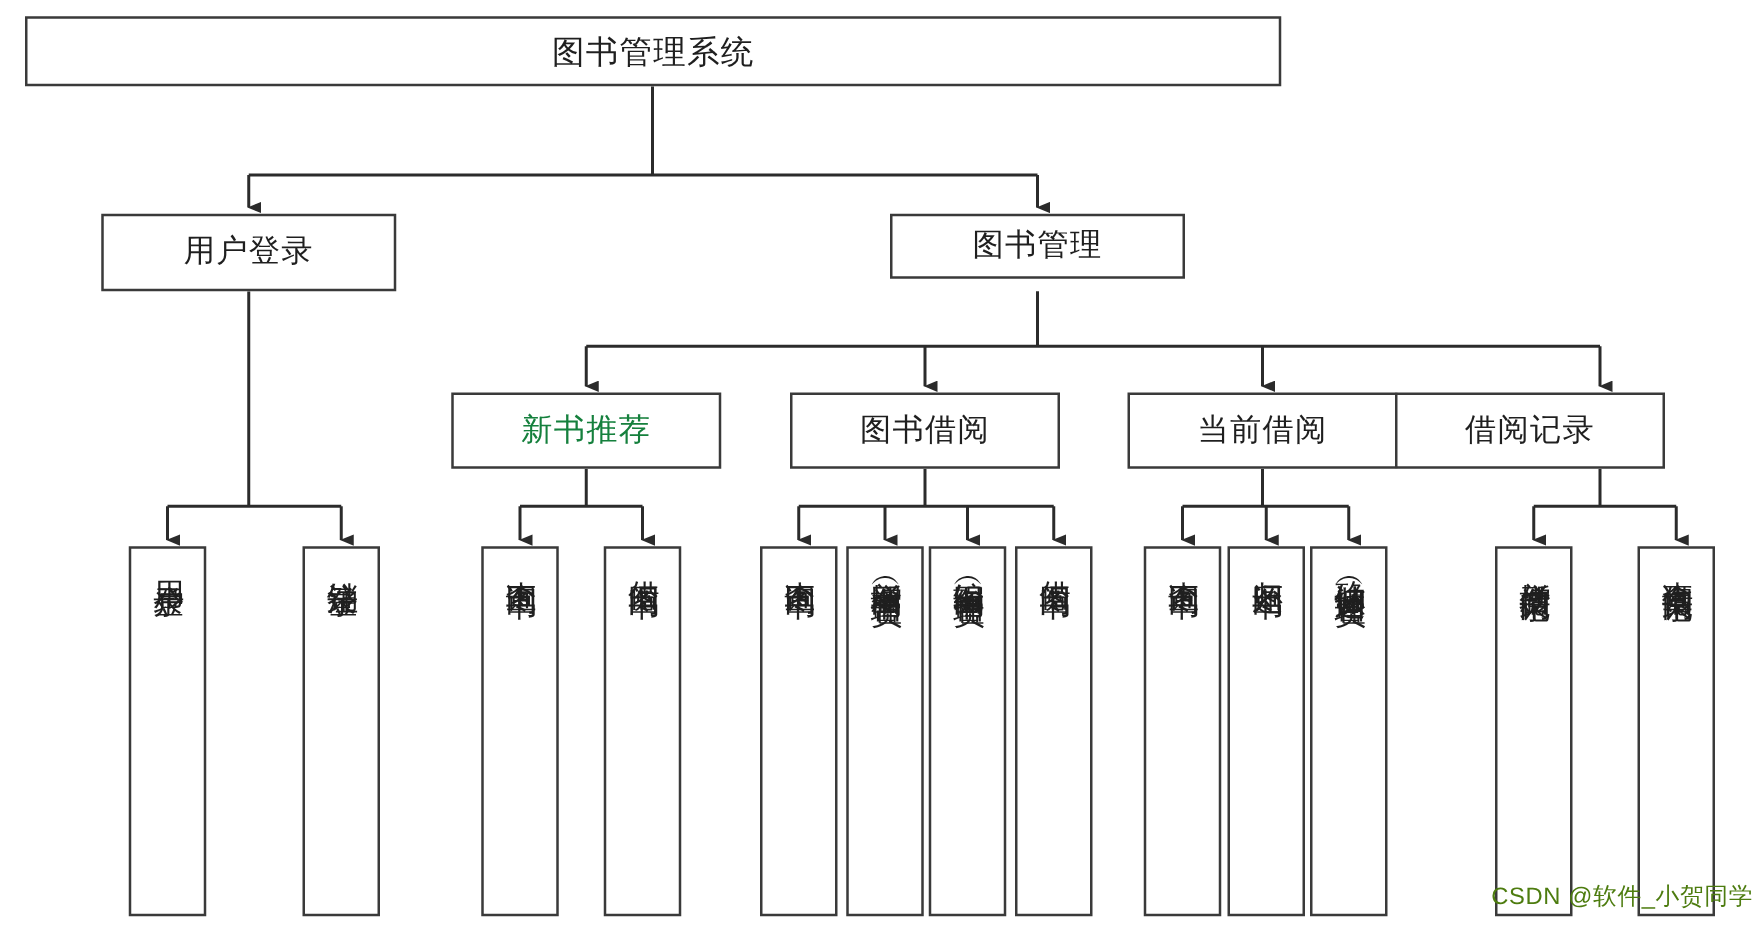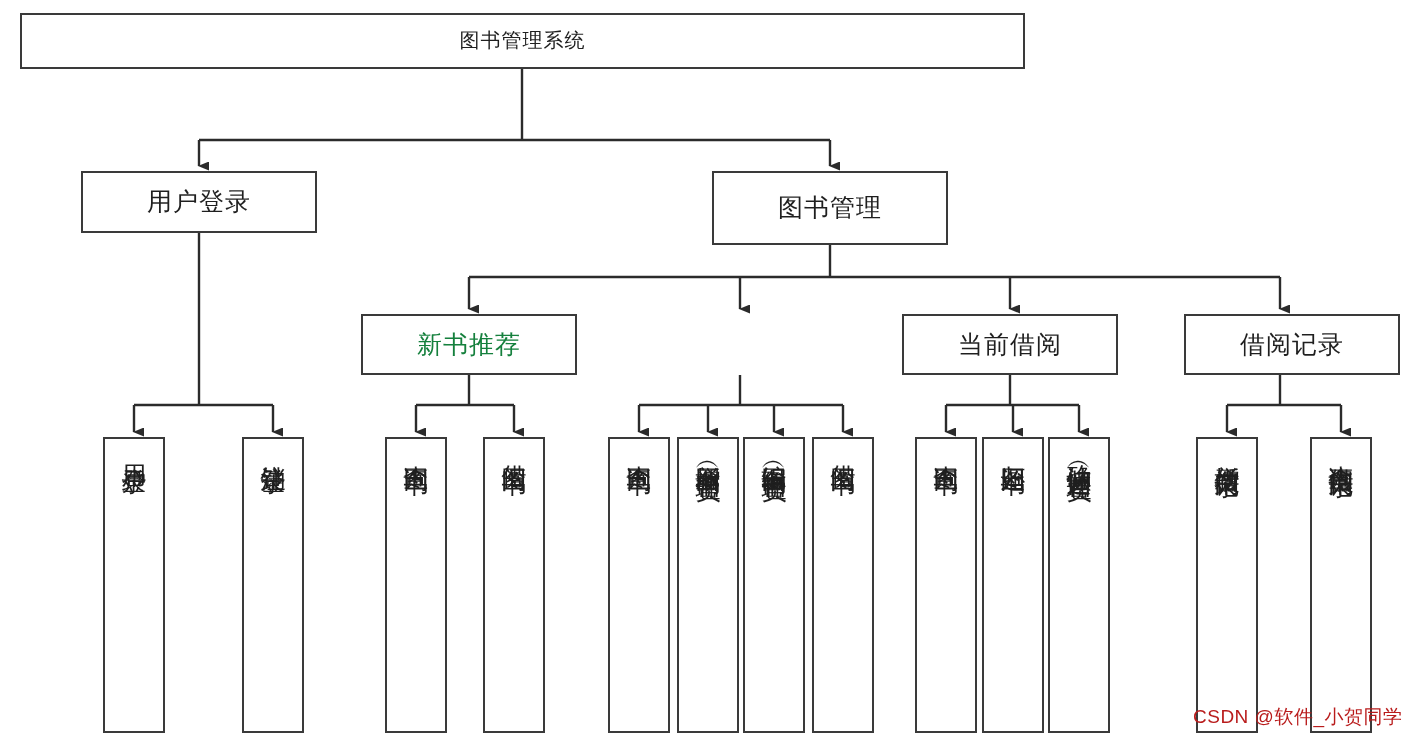--- a/index.html
+++ b/index.html
@@ -42,21 +42,21 @@
     text-align: center;
     line-height: 1.18;
     white-space: nowrap;
   }
   
   .node.horiz .label {
     font-size: 25px;
     letter-spacing: 1px;
   }
   .node.root .label {
-    font-size: 20px;
+    font-size: 26px;
     letter-spacing: 1px;
   }
   
   .node.vert {
     align-items: flex-start;
     justify-content: center;
     padding-top: 6px;
   }
   .node.vert .label {
     writing-mode: vertical-rl;
@@ -131,31 +131,34 @@
     </g>
   </svg>
 
   <div class="node root horiz" style="left: 20px; top: 13px; width: 1005px; height: 56px; border-color: rgb(58, 58, 58); background: rgb(255, 255, 255); color: rgb(31, 31, 31);">
     <span class="label">图书管理系统</span>
   </div>
 
   <div class="node horiz" style="left: 81px; top: 171px; width: 236px; height: 62px; border-color: rgb(58, 58, 58); background: rgb(255, 255, 255); color: rgb(31, 31, 31);">
     <span class="label">用户登录</span>
   </div>
-  <div class="node horiz" style="left: 712px; top: 171px; width: 236px; height: 74px; border-color: rgb(58, 58, 58); background: rgb(255, 255, 255); color: rgb(31, 31, 31);">
+  <div class="node horiz" style="left: 712px; top: 171px; width: 236px; height: 52px; border-color: rgb(58, 58, 58); background: rgb(255, 255, 255); color: rgb(31, 31, 31);">
     <span class="label">图书管理</span>
   </div>
 
   <div class="node horiz" style="left: 361px; top: 314px; width: 216px; height: 61px; border-color: rgb(58, 58, 58); background: rgb(255, 255, 255); color: #15803d;">
     <span class="label">新书推荐</span>
   </div>
+  <div class="node horiz" style="left: 632px; top: 314px; width: 216px; height: 61px; border-color: rgb(58, 58, 58); background: rgb(255, 255, 255); color: rgb(31, 31, 31);">
+    <span class="label">图书借阅</span>
+  </div>
   <div class="node horiz" style="left: 902px; top: 314px; width: 216px; height: 61px; border-color: rgb(58, 58, 58); background: rgb(255, 255, 255); color: rgb(31, 31, 31); align-items: center;">
     <span class="label">当前借阅</span>
   </div>
-  <div class="node horiz" style="left: 1184px; top: 314px; width: 216px; height: 61px; border-color: rgb(58, 58, 58); background: rgb(255, 255, 255); color: rgb(31, 31, 31);">
+  <div class="node horiz" style="left: 1116px; top: 314px; width: 216px; height: 61px; border-color: rgb(58, 58, 58); background: rgb(255, 255, 255); color: rgb(31, 31, 31);">
     <span class="label">借阅记录</span>
   </div>
 
   <div class="node vert" style="left: 103px; top: 437px; width: 62px; height: 296px; border-color: rgb(58, 58, 58); background: rgb(255, 255, 255); color: rgb(31, 31, 31);">
     <span class="label">用户登录</span>
   </div>
   <div class="node vert" style="left: 242px; top: 437px; width: 62px; height: 296px; border-color: rgb(58, 58, 58); background: rgb(255, 255, 255); color: rgb(31, 31, 31);">
     <span class="label">注销登录</span>
   </div>
   <div class="node vert" style="left: 385px; top: 437px; width: 62px; height: 296px; border-color: rgb(58, 58, 58); background: rgb(255, 255, 255); color: rgb(31, 31, 31);">
@@ -185,15 +188,15 @@
   <div class="node vert" style="left: 1048px; top: 437px; width: 62px; height: 296px; border-color: rgb(58, 58, 58); background: rgb(255, 255, 255); color: rgb(31, 31, 31);">
     <span class="label">确认归还（管理员）</span>
   </div>
   <div class="node vert" style="left: 1196px; top: 437px; width: 62px; height: 296px; border-color: rgb(58, 58, 58); background: rgb(255, 255, 255); color: rgb(31, 31, 31);">
     <span class="label">新增借阅记录</span>
   </div>
   <div class="node vert" style="left: 1310px; top: 437px; width: 62px; height: 296px; border-color: rgb(58, 58, 58); background: rgb(255, 255, 255); color: rgb(31, 31, 31);">
     <span class="label">查询借阅记录</span>
   </div>
 
-  <div class="watermark" style="left: 1193px; top: 704px; color: #b91c1c;">CSDN @软件_小贺同学</div>
+  <div class="watermark" style="left: 1193px; top: 704px; color: #4d7c0f;">CSDN @软件_小贺同学</div>
 
 </div>
 
 </body></html>

